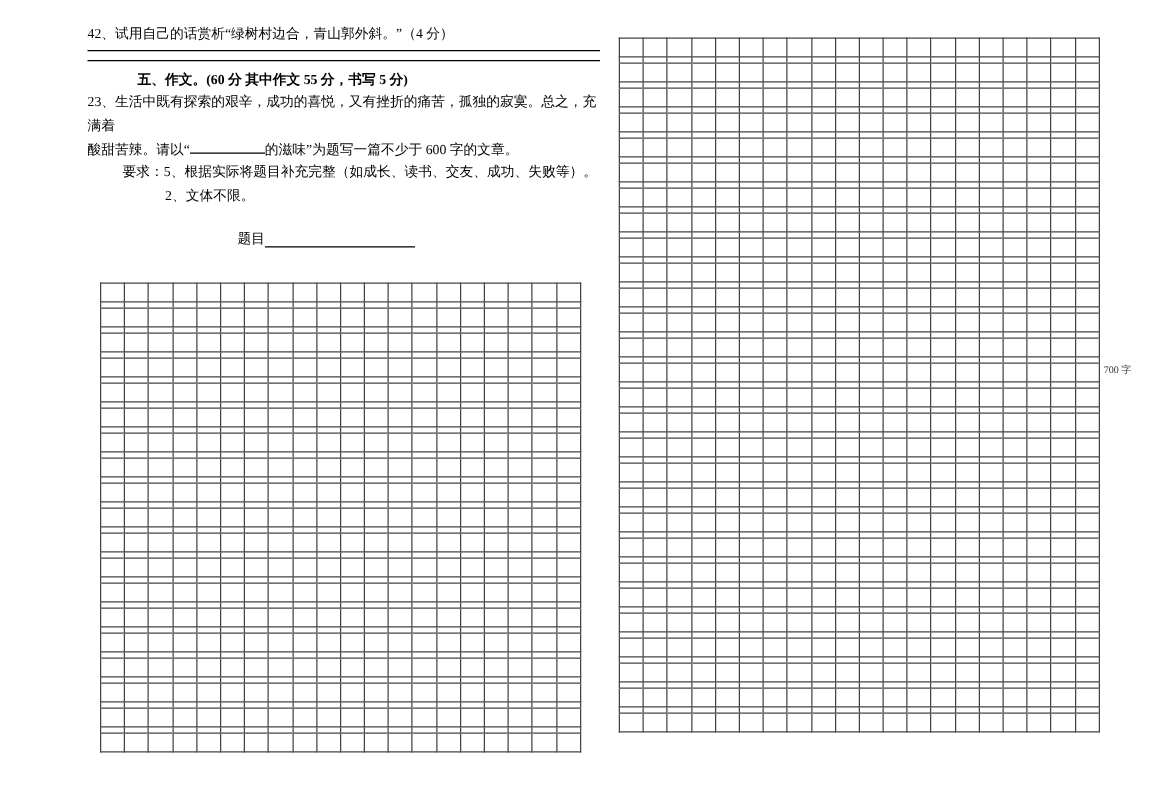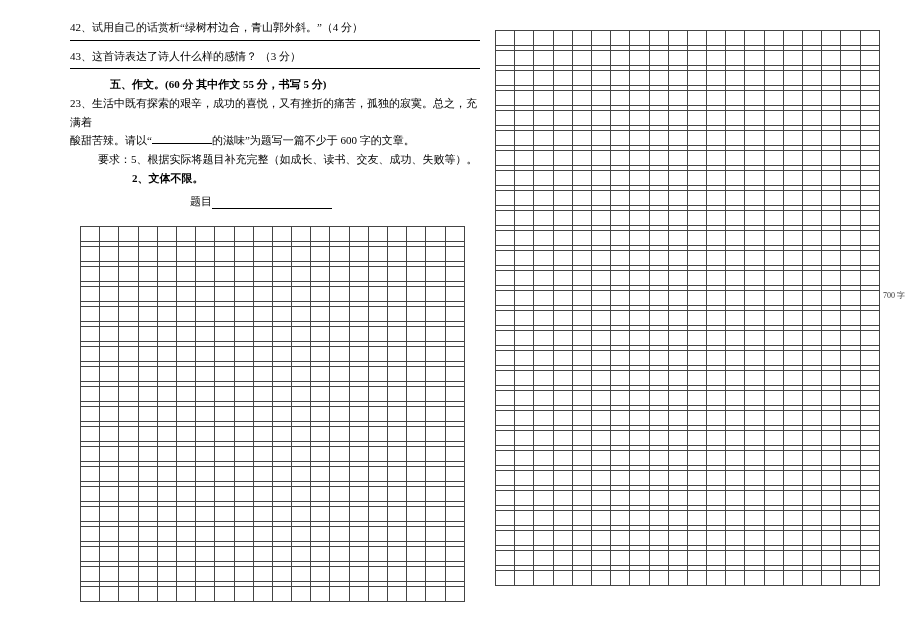--- a/index.html
+++ b/index.html
@@ -21,21 +21,21 @@
   }
   .line { font-size: 11px; line-height: 1.7; color: #000; }
   .underline-rule {
     border-bottom: 1px solid #000;
     height: 2px;
     margin: 2px 0 6px 0;
   }
   .bold { font-weight: bold; }
   .title-line { font-size: 11px; margin-top: 4px; margin-left: 40px; }
   .essay-title {
-    margin: 6px 0 2px 0;
+    margin: 16px 0 2px 0;
     font-size: 11px;
     text-align: left;
     padding-left: 120px;
   }
   .essay-title .fill {
     display: inline-block;
     border-bottom: 1px solid #000;
     width: 120px;
     height: 11px;
     vertical-align: bottom;
@@ -88,37 +88,34 @@
 </head>
 <body>
 
 <div class="page-area">
 
   <div class="line">
     <span>42、</span><span>试用自己的话赏析“绿树村边合，青山郭外斜。”（4 分）</span>
   </div>
   <div class="underline-rule"></div>
 
-  <div class="line">
-    <span>43、</span><span>这首诗表达了诗人什么样的感情？ （3 分）</span>
-  </div>
   <div class="underline-rule"></div>
 
   <div class="line bold title-line">五、作文。(60 分  其中作文 55 分，书写 5 分)</div>
 
   <div class="line">
     <span>23、</span><span>生活中既有探索的艰辛，成功的喜悦，又有挫折的痛苦，孤独的寂寞。总之，充满着</span>
   </div>
   <div class="line">
     <span>酸甜苦辣。请以“</span><span class="inline-blank"></span><span>的滋味”为题写一篇不少于 600 字的文章。</span>
   </div>
   <div class="line" style="padding-left:28px;">
     <span>要求：</span><span>5、根据实际将题目补充完整（如成长、读书、交友、成功、失败等）。</span>
   </div>
-  <div class="line" style="padding-left:62px;font-weight:bold;">
+  <div class="line" style="padding-left:62px;">
     <span>2、文体不限。</span>
   </div>
 
   <div class="essay-title">
     <span>题目</span><span class="fill"></span>
   </div>
 
 </div>
 
 <div class="grid grid-left">

